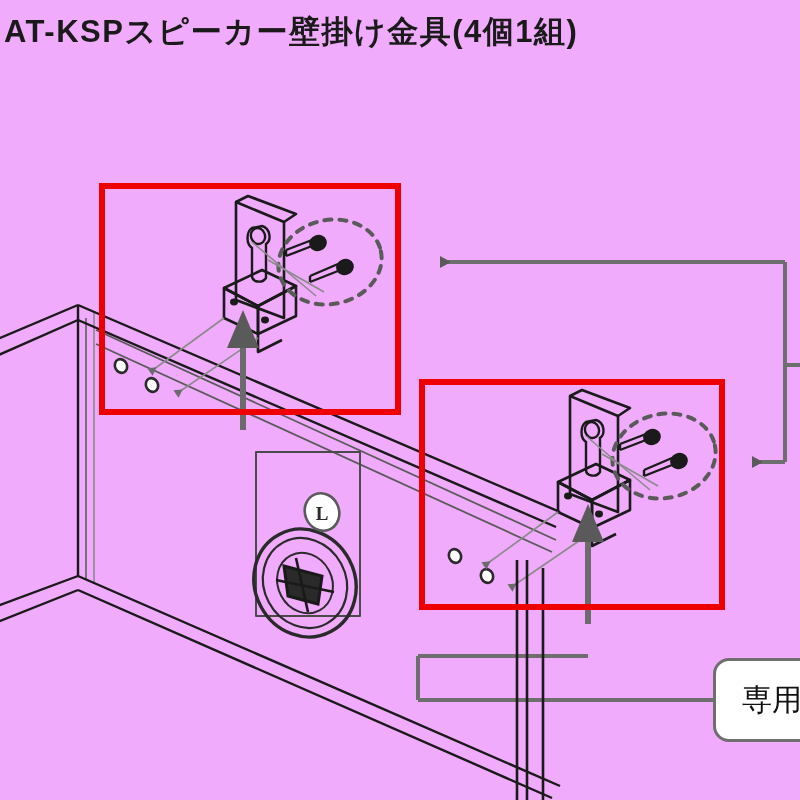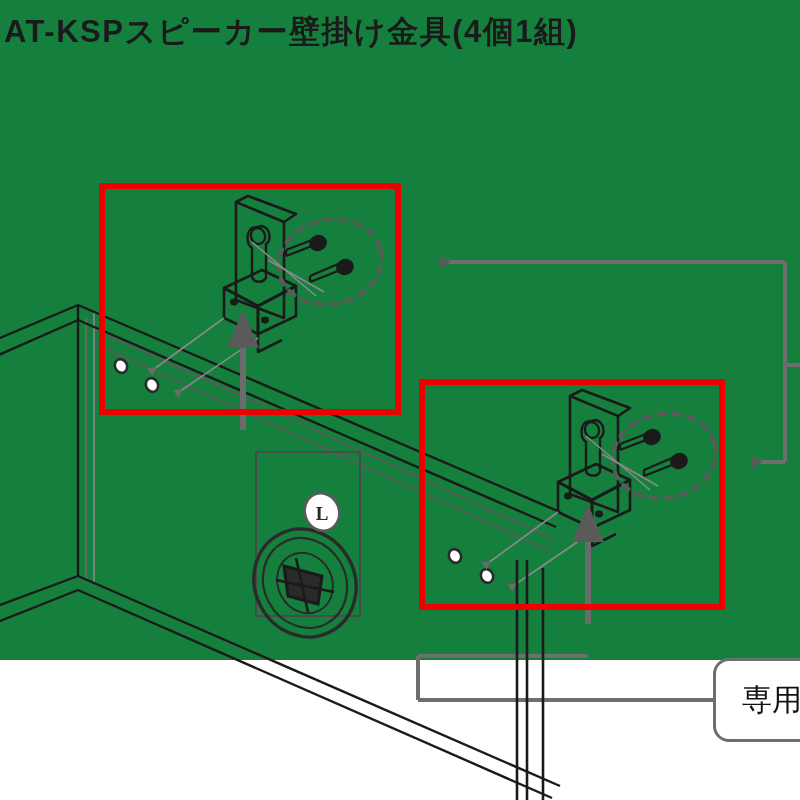--- a/index.html
+++ b/index.html
@@ -9,22 +9,22 @@
   }
   body {
     width: 800px;
     height: 800px;
     overflow: hidden;
     font-family: "Liberation Sans", "DejaVu Sans", sans-serif;
   }
   #page {
     position: relative;
     width: 800px;
-    height: 660px;
-    background: #15803d;
+    height: 800px;
+    background: #f0abfc;
   }
 
   
   #title-bar {
     position: absolute;
     left: 0;
     top: 0;
     width: 800px;
     height: 62px;
     display: flex;

